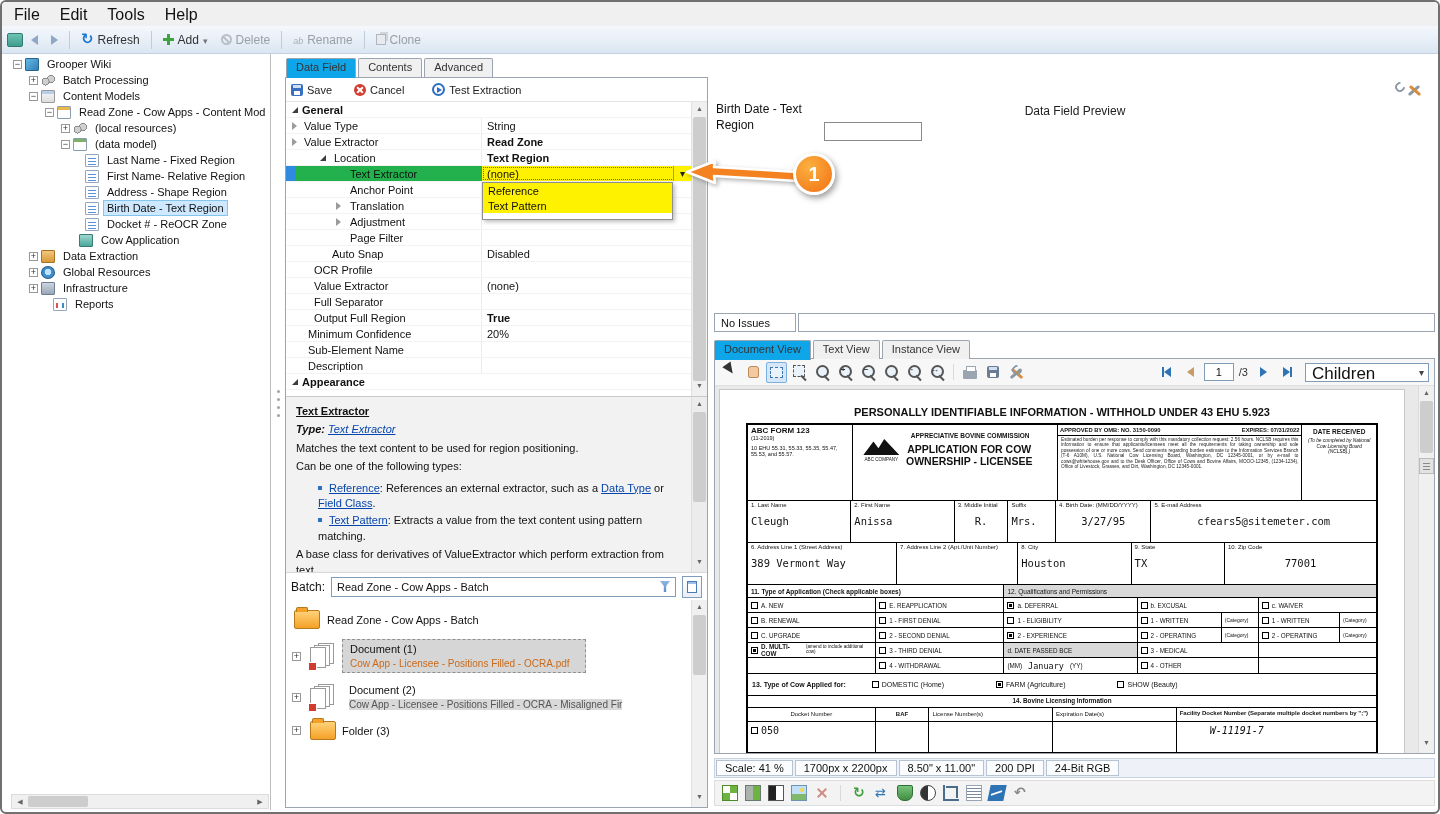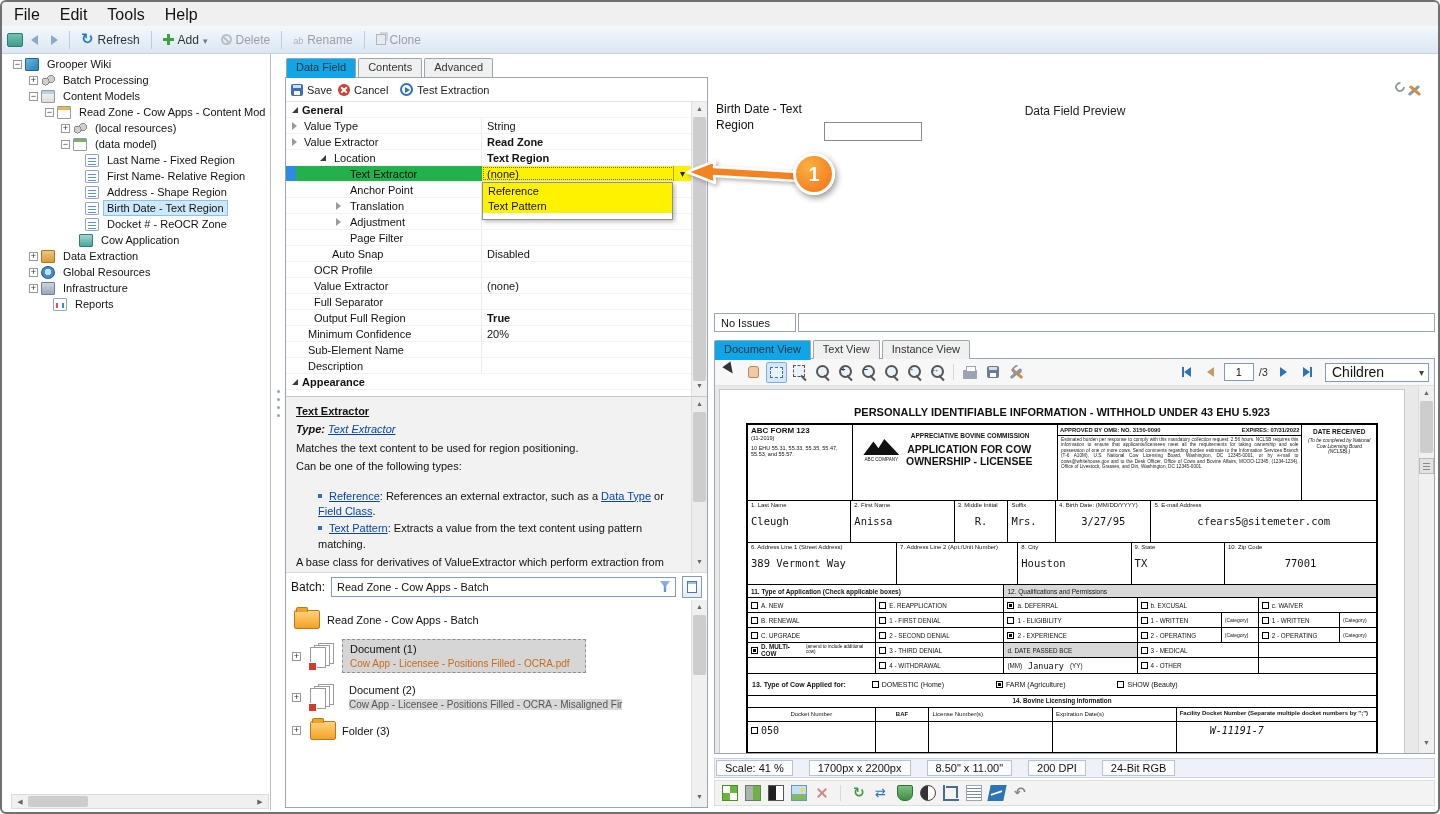--- a/index.html
+++ b/index.html
@@ -60,21 +60,21 @@
 .vdiv{position:absolute;left:268px;top:52px;height:756px;width:1px;background:#bdbdbd}
 .split-grip{position:absolute;left:273px;top:388px;width:6px;display:flex;flex-direction:column;gap:5px;align-items:center}
 .split-grip i{width:3px;height:3px;background:#9aa5b1;border-radius:50%}
 
 
 .editor{position:absolute;left:283px;top:56px;width:423px;height:750px}
 .etabs{display:flex;height:19px;position:relative;z-index:2;padding-left:1px}
 .etab{padding:2px 9px;font-size:11px;background:#f0f0f0;border:1px solid #9aa5b1;border-bottom:none;margin-right:2px;border-radius:2px 2px 0 0;color:#333}
 .etab.active{background:#0ea5e9;height:20px;font-weight:normal}
 .ebody{position:absolute;top:19px;left:0;right:0;bottom:0;border:1px solid #9aa5b1;background:#fff}
-.actionbar{position:absolute;top:0;left:0;right:0;height:24px;display:flex;align-items:center;gap:6px;padding:0 5px;border-bottom:1px solid #e3e3e3}
+.actionbar{position:absolute;top:0;left:0;right:0;height:24px;display:flex;align-items:center;gap:22px;padding:0 5px;border-bottom:1px solid #e3e3e3}
 .abtn{display:flex;align-items:center;gap:4px;font-size:11px;color:#222}
 .i-save{width:12px;height:12px;background:#3a6ec0;border-radius:2px;position:relative}
 .i-save::before{content:"";position:absolute;left:2px;top:1px;width:8px;height:3px;background:#cfe0f5}
 .i-save::after{content:"";position:absolute;left:3px;bottom:1px;width:6px;height:4px;background:#fff}
 .i-cancel{width:12px;height:12px;border-radius:50%;background:#d43b2f;position:relative}
 .i-cancel::before,.i-cancel::after{content:"";position:absolute;left:5px;top:2px;width:2px;height:8px;background:#fff}
 .i-cancel::before{transform:rotate(45deg)}.i-cancel::after{transform:rotate(-45deg)}
 .i-play{width:13px;height:13px;border:2px solid #2d6fc2;border-radius:50%;position:relative}
 .i-play::after{content:"";position:absolute;left:3px;top:2px;width:0;height:0;border:3px solid transparent;border-left:5px solid #2d6fc2}
 
@@ -106,21 +106,21 @@
 .dditem{height:15px;background:#FFF200;display:flex;align-items:center;padding-left:5px;font-size:11px}
 
 
 .helppanel{position:absolute;top:318px;left:0;right:0;height:176px;border-top:1px solid #c9c9c9;background:#f2f2f2;font-size:11px;overflow:hidden}
 .help-inner{position:absolute;left:0;right:16px;top:0;bottom:0;padding:7px 10px 0 10px;line-height:1.4;overflow:hidden}
 .help-scroll{position:absolute;right:0;top:0;bottom:0;width:16px;background:#ececec;border-left:1px solid #ddd}
 .htitle{font-weight:bold;text-decoration:underline;margin-bottom:3px}
 .hlink{color:#0645ad;text-decoration:underline}
 .hitalic{font-style:italic;margin-bottom:3px}
 .hpara{margin-bottom:3px}
-ul.hlist{list-style:none;margin:14px 0 3px 22px}
+ul.hlist{list-style:none;margin:6px 0 3px 22px}
 ul.hlist li{margin-bottom:2px}
 ul.hlist li::before{content:"";display:inline-block;width:4px;height:4px;background:#2d6fc2;margin-right:7px;vertical-align:2px}
 
 
 .batchbar{position:absolute;top:494px;left:0;right:0;height:28px;display:flex;align-items:center;padding:0 5px;gap:6px;background:#fff;border-top:1px solid #d8d8d8}
 .batchbox{flex:1;height:20px;border:1px solid #7f9db9;display:flex;align-items:center;padding:0 5px;font-size:11px;gap:4px}
 .batchbox .txt{flex:1}
 .funnel{width:10px;height:11px;background:linear-gradient(#8fb7e0,#5d8fc4);clip-path:polygon(0 0,100% 0,62% 45%,62% 100%,38% 100%,38% 45%)}
 .batch-open{width:20px;height:22px;border:1px solid #7f9db9;display:flex;align-items:center;justify-content:center;background:linear-gradient(#fff,#e8eef5)}
 .pagei{width:10px;height:12px;background:#fff;border:1px solid #4a7ab5;box-shadow:inset 0 2px 0 #9cc0e8}
@@ -171,30 +171,30 @@
 .print-ic{width:14px;height:9px;background:#9aa5b1;border-radius:1px;position:relative;margin-top:4px}
 .print-ic::before{content:"";position:absolute;left:3px;top:-4px;width:8px;height:4px;background:#fff;border:1px solid #9aa5b1}
 .vsep{width:1px;height:16px;background:#d9d9d9;margin:0 3px}
 .navgrp{margin-left:auto;display:flex;align-items:center;gap:3px}
 .tri-l{width:0;height:0;border:5px solid transparent;border-right:7px solid #2e74b5;border-left:0}
 .tri-r{width:0;height:0;border:5px solid transparent;border-left:7px solid #2e74b5;border-right:0}
 .tri-l.tan{border-right-color:#c89b66}
 .nbar{width:2px;height:10px;background:#2e74b5}
 .pagebox{width:30px;height:18px;border:1px solid #7f9db9;background:#fff;display:flex;align-items:center;justify-content:center;font-size:11px}
 .ofpages{font-size:11px;color:#333;margin:0 2px}
-.combo{width:104px;height:19px;border:1px solid #7f9db9;background:#fff;display:flex;padding-left:6px;font-size:14px;position:relative;margin-left:4px}
+.combo{width:124px;height:19px;border:1px solid #7f9db9;background:#fff;display:flex;padding-left:6px;font-size:17px;position:relative;margin-left:4px}
 .combo::after{content:"\25BE";position:absolute;right:4px;top:3px;font-size:10px;color:#444}
 .docarea{position:absolute;left:0;right:0;top:27px;bottom:0;background:#e9e9e9;overflow:hidden}
 .vscroll{position:absolute;right:0;top:0;bottom:0;width:16px;background:#f0f0f0;border-left:1px solid #dcdcdc;z-index:4}
 .vs-thumb{position:absolute;left:1px;right:1px;top:15px;height:52px;background:#cdcdcd;border-radius:2px}
 .vs-grip{position:absolute;left:0;right:0;top:72px;height:16px;background:#e2e2e2;border:1px solid #bbb;display:flex;flex-direction:column;justify-content:center;gap:2px;padding:0 3px}
 .vs-grip i{height:1px;background:#8a8a8a}
 
 
-.statusbar{position:absolute;left:2px;right:3px;top:700px;height:20px;background:#eef2f8;border:1px solid #c9d4e2;display:flex;align-items:center;gap:16px;padding:0 1px;font-size:11px}
+.statusbar{position:absolute;left:2px;right:3px;top:700px;height:20px;background:#eef2f8;border:1px solid #c9d4e2;display:flex;align-items:center;gap:2px;padding:0 1px;font-size:11px}
 .stat{height:16px;border:1px solid #b7c3d1;background:#fbfcfe;display:flex;align-items:center;padding:0 8px;white-space:nowrap}
 .btoolbar{position:absolute;left:2px;right:3px;top:722px;height:26px;background:#f3f3f3;border:1px solid #ddd;display:flex;align-items:center;gap:7px;padding:0 7px}
 .bt{width:16px;height:16px;position:relative;flex:0 0 auto}
 .bt-thumbs{background:conic-gradient(#6db33f 0 25%,#fff 0 50%,#6db33f 0 75%,#fff 0);border:1px solid #4e8a2a}
 .bt-split{background:linear-gradient(90deg,#aab4ad 50%,#6db33f 50%);border:1px solid #6b7a70}
 .bt-bin{background:linear-gradient(90deg,#222 50%,#fff 50%);border:1px solid #555}
 .bt-img{background:linear-gradient(#bfe0f7 55%,#7fba6a 45%);border:1px solid #6d94b5}
 .bt-img::after{content:"";position:absolute;right:2px;top:2px;width:4px;height:4px;border-radius:50%;background:#f7d842}
 .bt-x::before,.bt-x::after{content:"";position:absolute;left:7px;top:2px;width:2px;height:12px;background:#cf8b84}
 .bt-x::before{transform:rotate(45deg)}.bt-x::after{transform:rotate(-45deg)}

